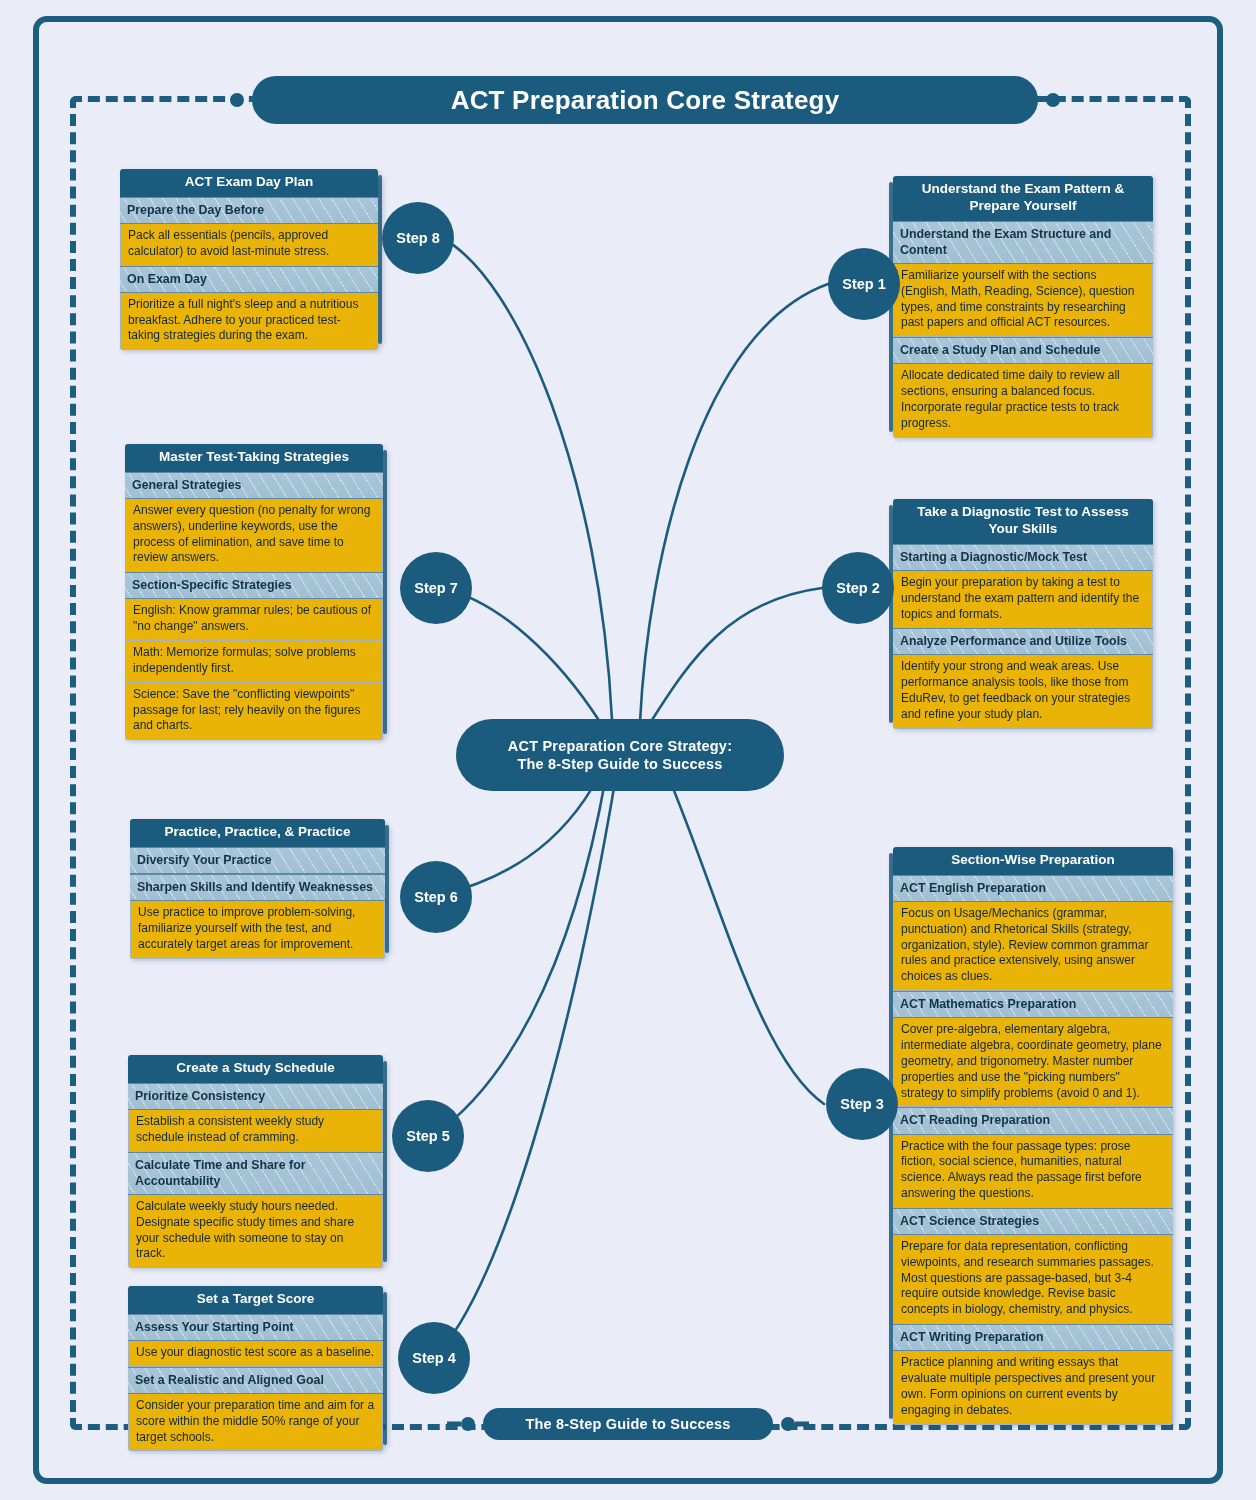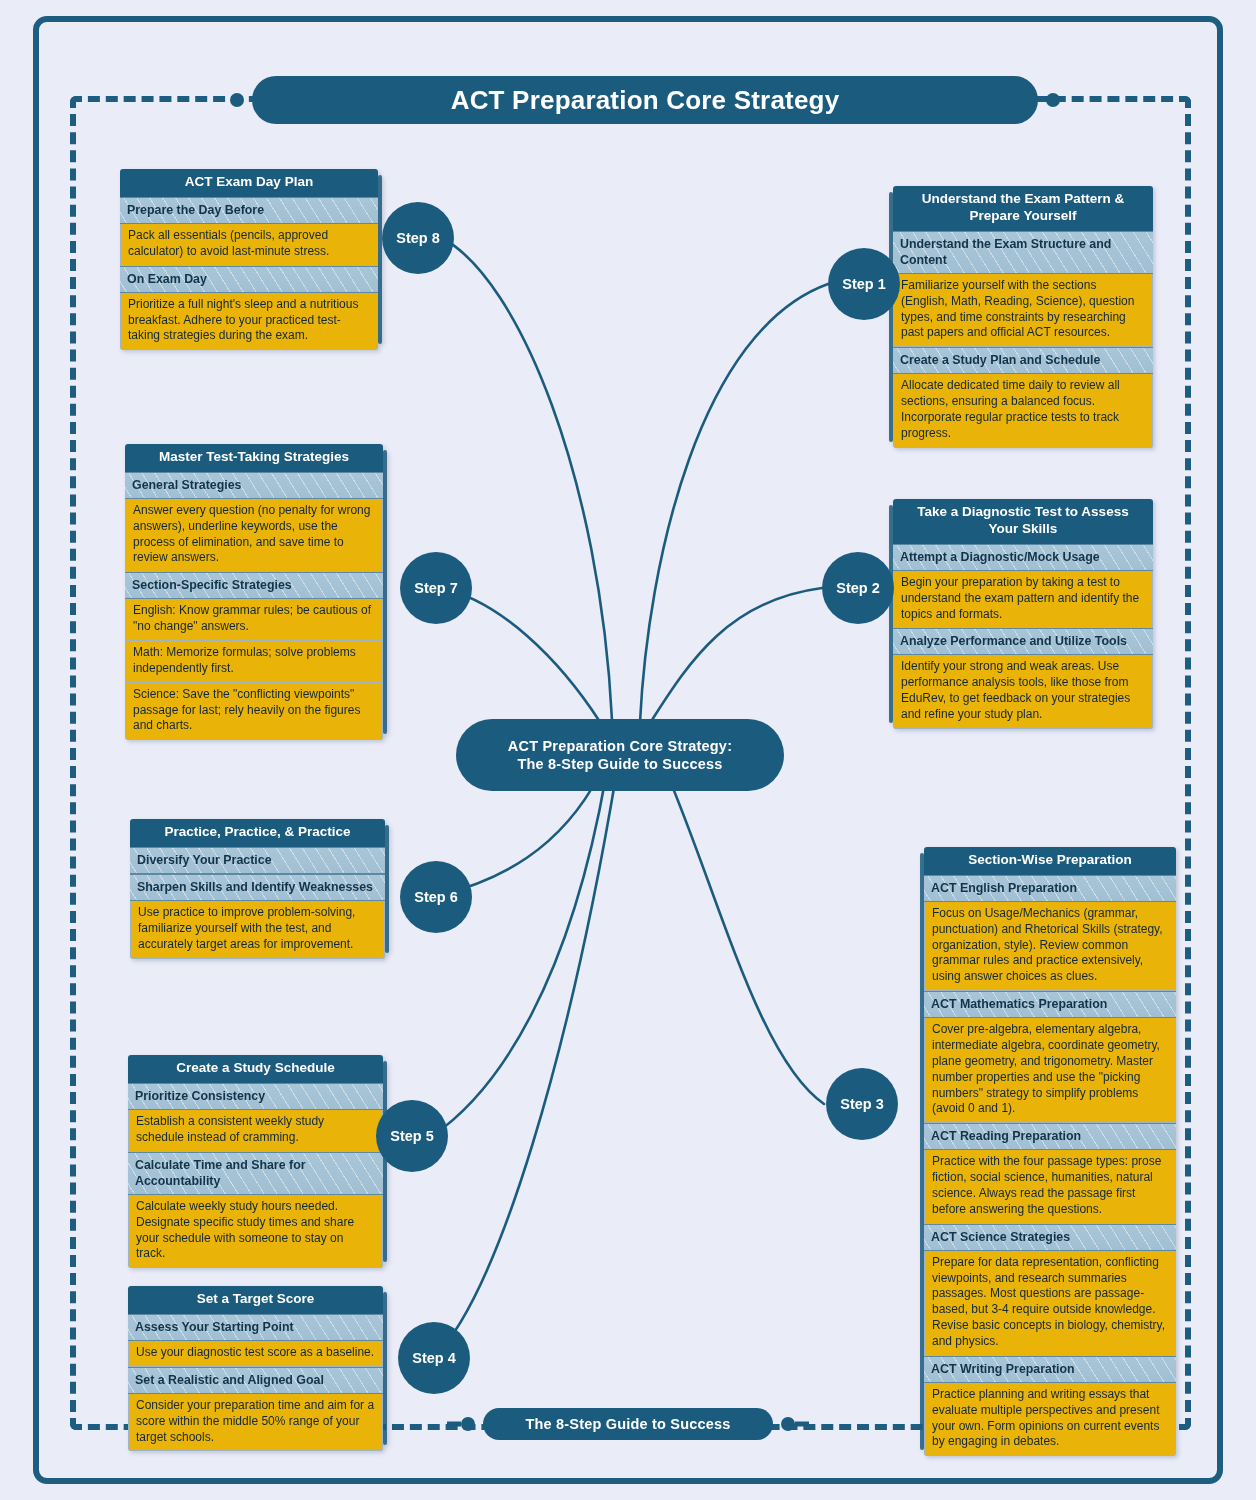--- a/index.html
+++ b/index.html
@@ -214,52 +214,52 @@
       </div>
       <div class="step-circle" style="left: 822px; top: 552px;">
         <span>Step 2</span>
       </div>
       <div class="step-circle" style="left: 826px; top: 1068px;">
         <span>Step 3</span>
       </div>
       <div class="step-circle" style="left: 398px; top: 1322px;">
         <span>Step 4</span>
       </div>
-      <div class="step-circle" style="left: 376px; top: 1100px;">
+      <div class="step-circle" style="left: 392px; top: 1100px;">
         <span>Step 5</span>
       </div>
       <div class="step-circle" style="left: 400px; top: 861px;">
         <span>Step 6</span>
       </div>
       <div class="step-circle" style="left: 400px; top: 552px;">
         <span>Step 7</span>
       </div>
       <div class="step-circle" style="left: 382px; top: 202px;">
         <span>Step 8</span>
       </div>
     </div>
 
   <div id="cards">
-      <div class="card" style="left: 893px; top: 186px; width: 260px;">
+      <div class="card" style="left: 893px; top: 176px; width: 260px;">
         <div class="spine left"></div>
         <div class="card-head">Understand the Exam Pattern &amp; Prepare Yourself</div>
         <div class="sub-head">Understand the Exam Structure and Content</div>
         <div class="body-row">Familiarize yourself with the sections (English, Math, Reading, Science), question types, and time constraints by researching past papers and official ACT resources.</div>
         <div class="sub-head">Create a Study Plan and Schedule</div>
         <div class="body-row">Allocate dedicated time daily to review all sections, ensuring a balanced focus. Incorporate regular practice tests to track progress.</div>
       </div>
       <div class="card" style="left: 893px; top: 499px; width: 260px;">
         <div class="spine left"></div>
         <div class="card-head">Take a Diagnostic Test to Assess Your Skills</div>
-        <div class="sub-head">Attempt a Diagnostic/Mock Usage</div>
+        <div class="sub-head">Starting a Diagnostic/Mock Test</div>
         <div class="body-row">Begin your preparation by taking a test to understand the exam pattern and identify the topics and formats.</div>
         <div class="sub-head">Analyze Performance and Utilize Tools</div>
         <div class="body-row">Identify your strong and weak areas. Use performance analysis tools, like those from EduRev, to get feedback on your strategies and refine your study plan.</div>
       </div>
-      <div class="card" style="left: 893px; top: 847px; width: 252px; margin-left: 31px;">
+      <div class="card" style="left: 893px; top: 847px; width: 280px;">
         <div class="spine left"></div>
         <div class="card-head">Section-Wise Preparation</div>
         <div class="sub-head">ACT English Preparation</div>
         <div class="body-row">Focus on Usage/Mechanics (grammar, punctuation) and Rhetorical Skills (strategy, organization, style). Review common grammar rules and practice extensively, using answer choices as clues.</div>
         <div class="sub-head">ACT Mathematics Preparation</div>
         <div class="body-row">Cover pre-algebra, elementary algebra, intermediate algebra, coordinate geometry, plane geometry, and trigonometry. Master number properties and use the "picking numbers" strategy to simplify problems (avoid 0 and 1).</div>
         <div class="sub-head">ACT Reading Preparation</div>
         <div class="body-row">Practice with the four passage types: prose fiction, social science, humanities, natural science. Always read the passage first before answering the questions.</div>
         <div class="sub-head">ACT Science Strategies</div>
         <div class="body-row">Prepare for data representation, conflicting viewpoints, and research summaries passages. Most questions are passage-based, but 3-4 require outside knowledge. Revise basic concepts in biology, chemistry, and physics.</div>

